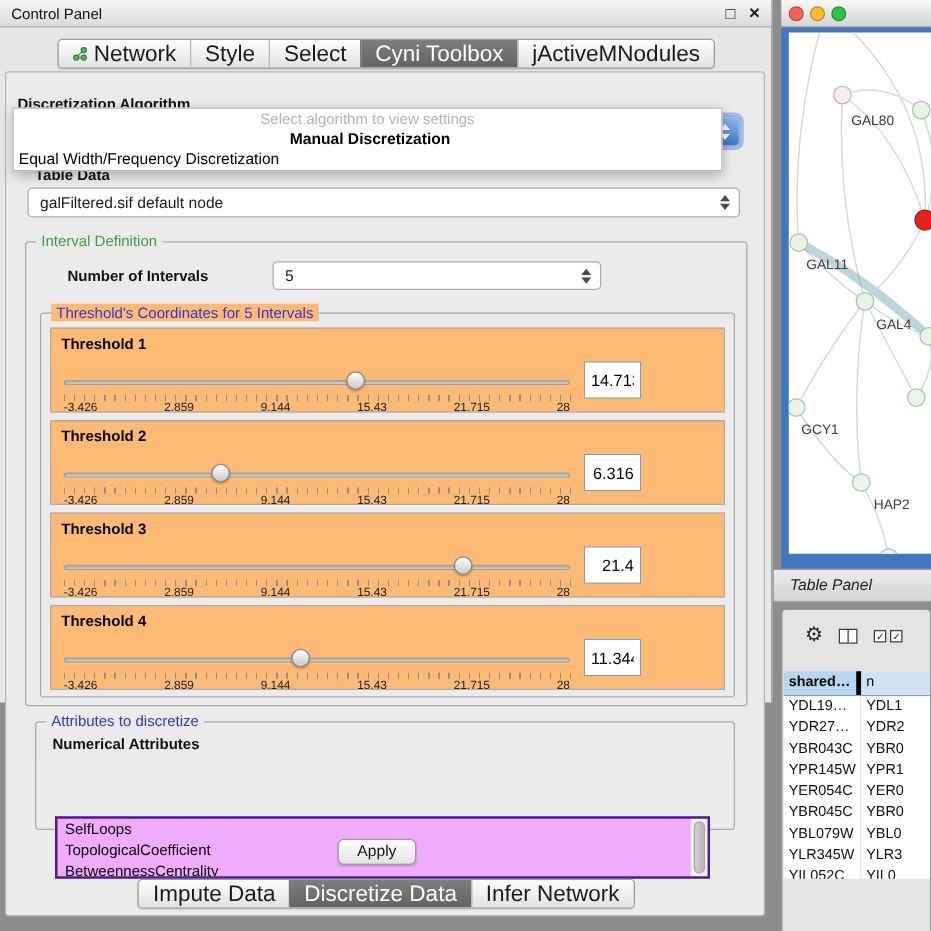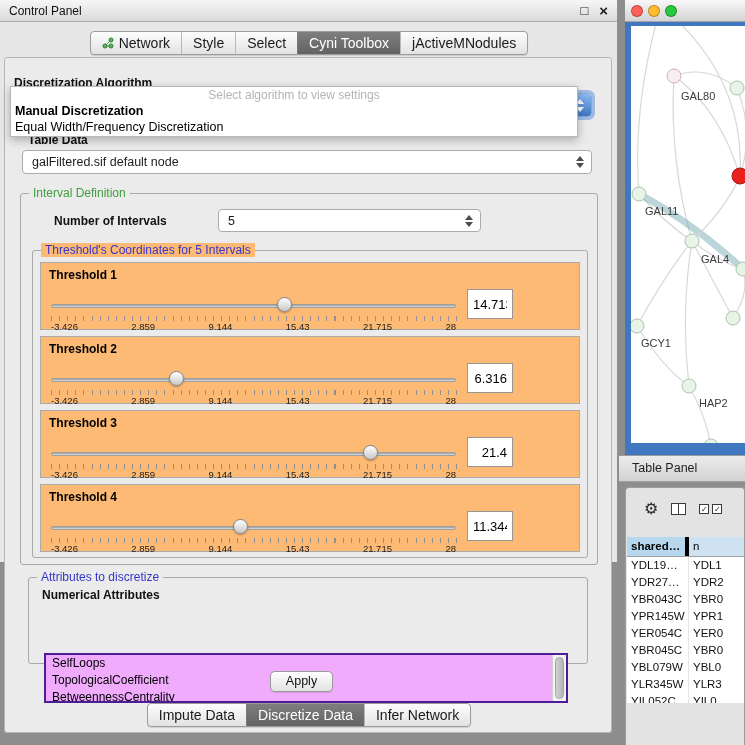--- a/index.html
+++ b/index.html
@@ -14,21 +14,21 @@
     display:flex; align-items:center; padding:0 9px; font-size:12px; color:#111; }
   .tb-btns { margin-left:auto; display:flex; gap:11px; align-items:center; }
   .tb-btn { font-size:13px; color:#222; line-height:1; }
   .tb-btn.close { font-weight:bold; font-size:15px; }
 
   .tabrow { position:absolute; left:0; width:618px; display:flex; justify-content:center; }
   .top-tabs { top:31px; }
   .bottom-tabs { top:703px;align-items:center; }
   .seg { display:inline-flex; border:1px solid #9c9c9c; border-radius:4px; overflow:hidden;
     background:linear-gradient(#fdfdfd,#e2e2e2); height:24px; box-shadow:0 1px 1px rgba(0,0,0,.12); }
-  .seg-item { display:flex; align-items:center; gap:5px; padding:0 11px; font-size:14px; color:#1a1a1a; border-left:1px solid #b9b9b9; }
+  .seg-item { display:flex; align-items:center; gap:5px; padding:0 11px; font-size:18px; color:#1a1a1a; border-left:1px solid #b9b9b9; }
   .seg-item:first-child { border-left:none; }
   .seg-item.sel { background:linear-gradient(#7e7e7e,#636363); color:#fff; border-left-color:#7a7a7a; }
 
   .cp-border { position:absolute; left:4px; top:57px; width:608px; height:676px;
     border:1px solid #b6b6b6; border-radius:3px; background:#ebebeb; }
 
   .lbl { position:absolute; font-size:12px; font-weight:bold; color:#111; white-space:nowrap; }
 
   
   .combo { position:absolute; background:#fff; border:1px solid #ababab; border-radius:4px;
@@ -43,21 +43,21 @@
     background:linear-gradient(#8cb9f0,#3d76c3); display:flex; flex-direction:column; align-items:center; justify-content:center; gap:3px; }
   .cap i { display:block; width:0; height:0; border-left:4px solid transparent; border-right:4px solid transparent; }
   .cap .up { border-bottom:5px solid #fff; }
   .cap .dn { border-top:5px solid #fff; }
 
   
   .algo-popup { position:absolute; left:10px; top:86px; width:568px; background:#fff;
     border:1px solid #b7b7b7; box-shadow:0 3px 9px rgba(0,0,0,.28); z-index:40; padding:1px 0; }
   .popup-ph { height:15px; line-height:15px; text-align:center; color:#b4b4b4; font-size:12px; }
   .popup-item { height:16px; line-height:16px; padding-left:4px; font-size:12.5px; color:#000; white-space:nowrap; }
-  .popup-item.b { font-weight:bold; }
+  .popup-item.b { font-weight:bold;text-align:center; }
 
   
   .grp { position:absolute; border:1px solid #a9a9a9; border-radius:3px; }
   .grp-title { position:absolute; top:-8px; left:8px; background:#ebebeb; padding:0 4px; font-size:12px; white-space:nowrap; }
   .grp-title.green { color:#3f9e3f; }
   .grp-title.blue { color:#3535cc; }
 
   
   .thp { position:absolute; left:40px; width:540px; height:68px; border:1px solid #ababab; background:#fdba74; }
   .thp-label { position:absolute; left:8px; top:5px; font-size:12px; font-weight:bold; }
@@ -91,21 +91,21 @@
   .light { position:absolute; top:5px; width:12px; height:12px; border-radius:50%; border:1px solid rgba(0,0,0,.28); }
   .light.r { left:6px; background:#ff6057; }
   .light.y { left:23px; background:#ffbd2e; }
   .light.g { left:40px; background:#28c940; }
   .net-frame { position:absolute; left:0; top:22px; width:100%; height:433px; background:#4077bf; padding:4px 0 12px 6px; }
   .net-canvas { width:114px; height:417px; background:#fff; overflow:hidden; }
 
   
   .tp-bar { position:absolute; left:619px; top:455px; width:126px; height:27px;
     background:linear-gradient(#ececec,#d2d2d2); border-top:1px solid #9a9a9a; border-bottom:1px solid #9f9f9f;
-    font-size:12.5px; color:#222; line-height:25px; padding-left:13px; }
+    font-size:12.5px; color:#222; line-height:25px; padding-left:13px;font-style:italic; }
   .tp-win { position:absolute; left:625px; top:487px; width:120px; height:258px; background:#e3e3e3;
     border:1px solid #9c9c9c; border-bottom:none; border-radius:4px 4px 0 0; }
   .tp-toolbar { position:absolute; left:18px; top:8px; height:26px; display:flex; align-items:center; gap:13px; }
   .gear { font-size:16px; color:#282828; line-height:1; }
   .col-icon { width:15px; height:12px; border:1px solid #3a3a3a; background:#fff; position:relative; }
   .col-icon::after { content:""; position:absolute; left:6px; top:0; bottom:0; width:1px; background:#3a3a3a; }
   .cbx-pair { display:flex; gap:3px; }
   .cbx { width:10px; height:10px; border:1px solid #3a3a3a; background:#fff; font-size:8px; line-height:9px; text-align:center; color:#222; }
   .tp-header { position:absolute; left:1px; right:0; top:49px; height:20px; display:flex; border-bottom:1px solid #9f9f9f; }
   .th { font-size:11.5px; line-height:19px; padding-left:4px; white-space:nowrap; overflow:hidden; }

